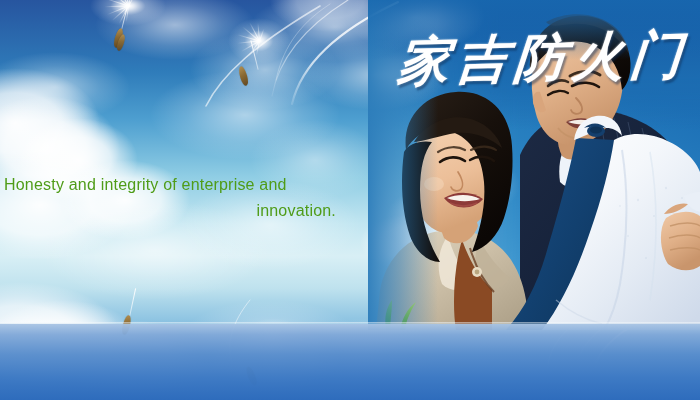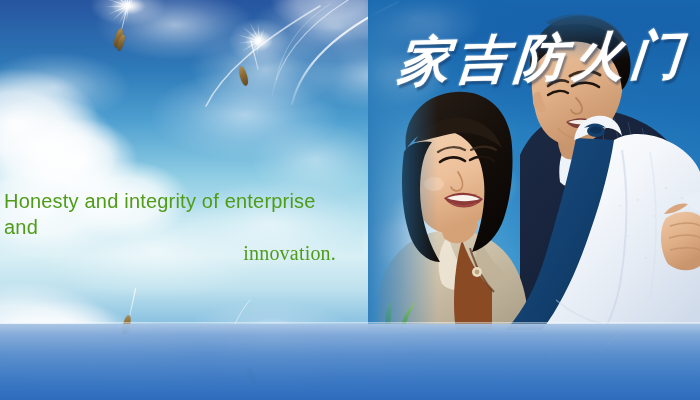--- a/index.html
+++ b/index.html
@@ -127,28 +127,27 @@
     font-weight: bold;
     color: #141414;
     letter-spacing: 1px;
     white-space: nowrap;
     text-shadow: 0 1px 1px rgba(255,255,255,0.45);
   }
   #slogan-en {
     position: absolute;
     left: 4px; top: 172px;
     width: 338px;
-    font-size: 20px;
+    font-size: 16px;
     line-height: 26px;
     color: #4f9c18;
     letter-spacing: 0.2px;
-    margin-top: 16px;
   }
   #slogan-en .en-line1 { display: block; text-align: left; }
-  #slogan-en .en-line2 { display: block; text-align: right; padding-right: 6px; font-family: Liberation Serif, serif; }
+  #slogan-en .en-line2 { display: block; text-align: right; padding-right: 6px; }
 
   #brand-cn {
     position: absolute;
     left: 398px; top: 24px;
     font-family: "Liberation Serif", "DejaVu Serif", serif;
     font-size: 52px;
     font-weight: bold;
     font-style: italic;
     color: #ffffff;
     letter-spacing: 6px;

